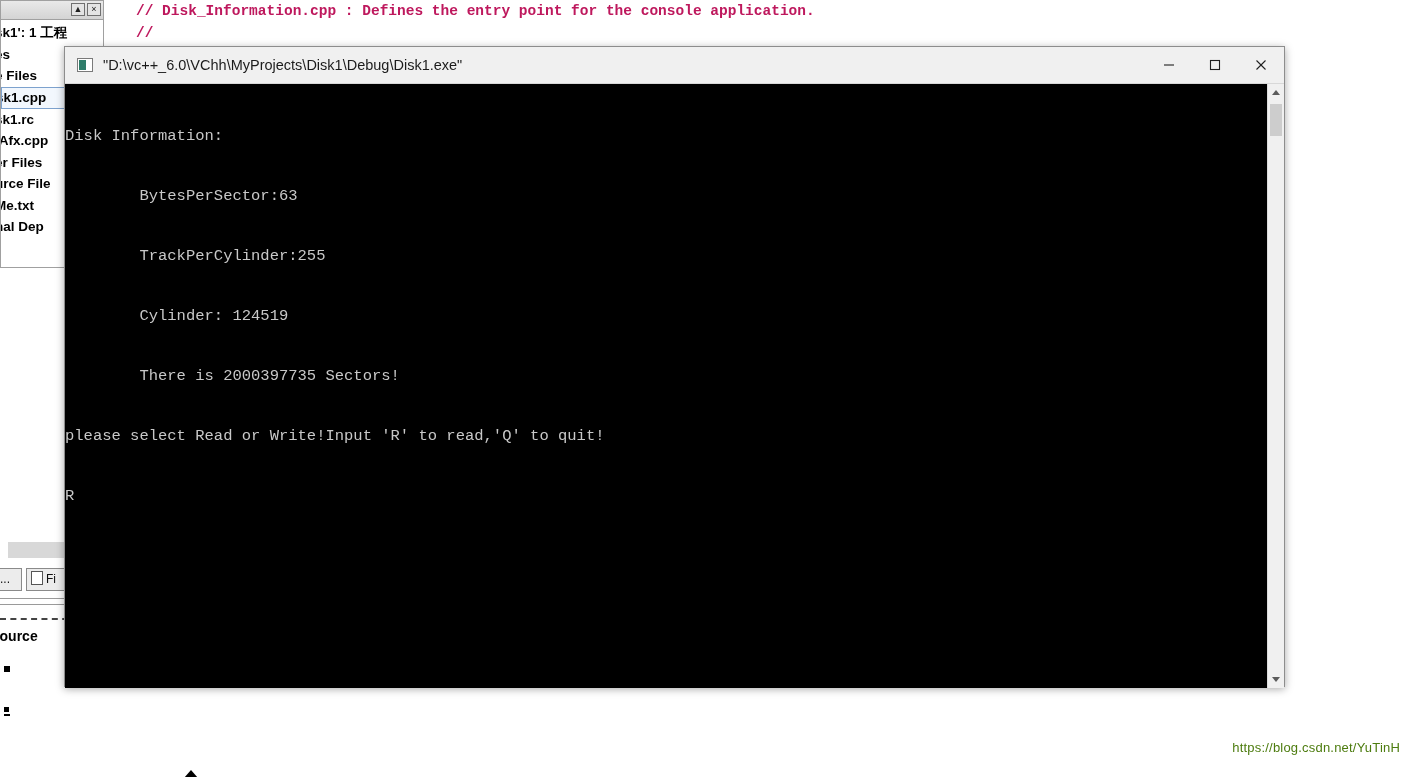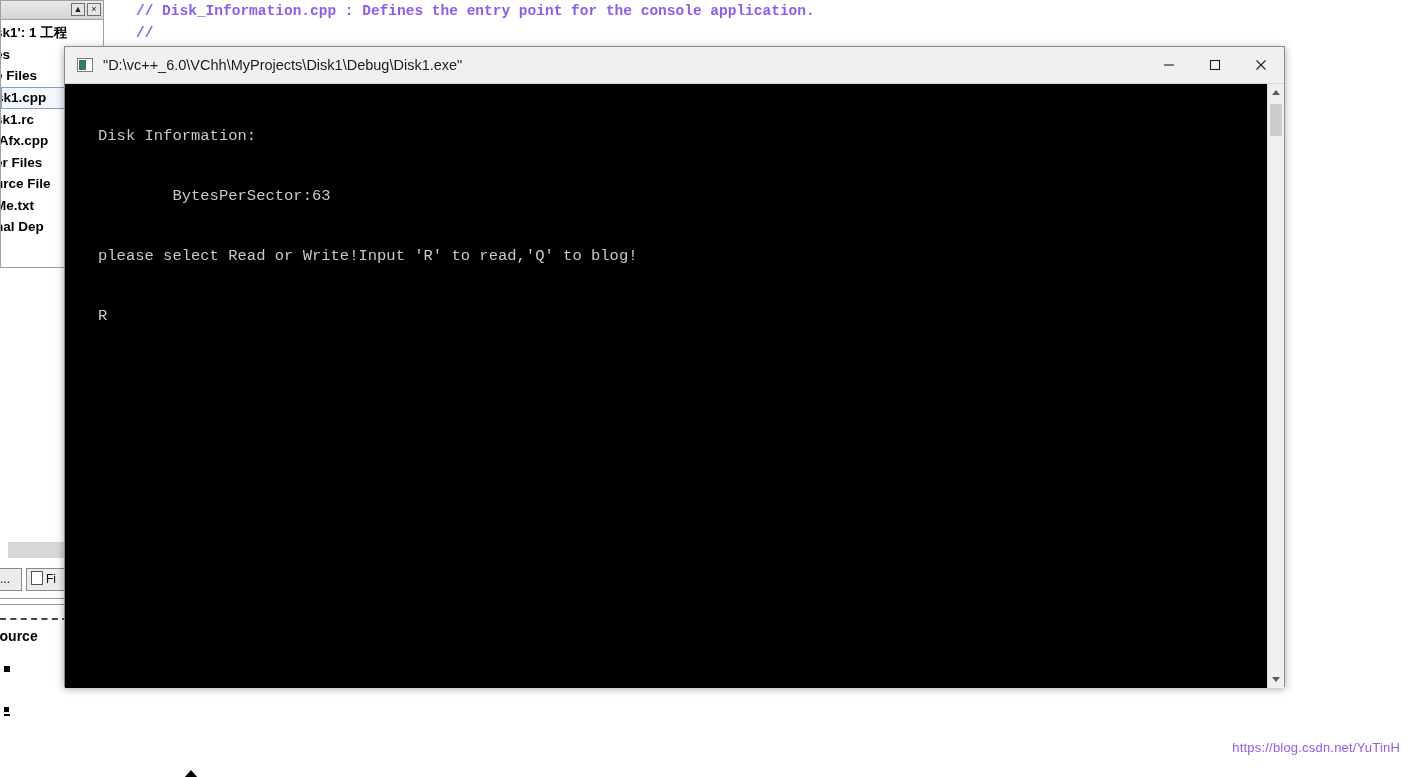--- a/index.html
+++ b/index.html
@@ -27,21 +27,21 @@
     top: 0;
     width: 1294px;
     height: 46px;
     background: #ffffff;
     overflow: hidden;
   }
   .vs-code-line {
     font-family: "Liberation Mono", monospace;
     font-size: 14.5px;
     font-weight: bold;
-    color: #8b5cf6;
+    color: #be185d;
     white-space: pre;
     line-height: 22px;
     padding-left: 18px;
   }
   .vs-gutter {
     position: absolute;
     left: 110px;
     top: 0;
     width: 8px;
     height: 46px;
@@ -273,21 +273,20 @@
     right: 16px;
     bottom: 0;
     color: #c8c8c8;
     font-family: "Liberation Mono", "DejaVu Sans Mono", monospace;
     font-size: 15.5px;
     line-height: 20px;
     white-space: pre;
     padding: 2px 0 0 0;
     overflow: hidden;
     letter-spacing: 0px;
-    margin-left: 33px;
   }
   .console-text .ln { height: 20px; }
 
   
   .console-scroll {
     position: absolute;
     right: 0;
     top: 0;
     width: 16px;
     height: 604px;
@@ -321,21 +320,21 @@
     height: 32px;
     background: #cdcdcd;
   }
 
   
   .watermark {
     position: absolute;
     right: 12px;
     bottom: 22px;
     font-size: 13px;
-    color: #8b5cf6;
+    color: #4d7c0f;
     font-family: "Liberation Sans", sans-serif;
     letter-spacing: 0.2px;
   }
 </style>
 </head>
 <body>
 
 <div id="root">
 
   <div class="vs-gutter"></div>
@@ -402,21 +401,24 @@
               <line x1="10.5" y1="1.5" x2="1.5" y2="10.5" stroke="#202020" stroke-width="1.1"></line>
             </svg>
         </div>
       </div>
     </div>
 
     <div class="console-body">
       <div class="console-text">
         <div class="ln">Disk Information:</div>
         <div class="ln">        BytesPerSector:63</div>
-        <div class="ln">please select Read or Write!Input 'R' to read,'Q' to blog!</div>
+        <div class="ln">        TrackPerCylinder:255</div>
+        <div class="ln">        Cylinder: 124519</div>
+        <div class="ln">        There is 2000397735 Sectors!</div>
+        <div class="ln">please select Read or Write!Input 'R' to read,'Q' to quit!</div>
         <div class="ln">R</div>
         <div class="ln"></div>
         
         
         
         
         
 
         
         

